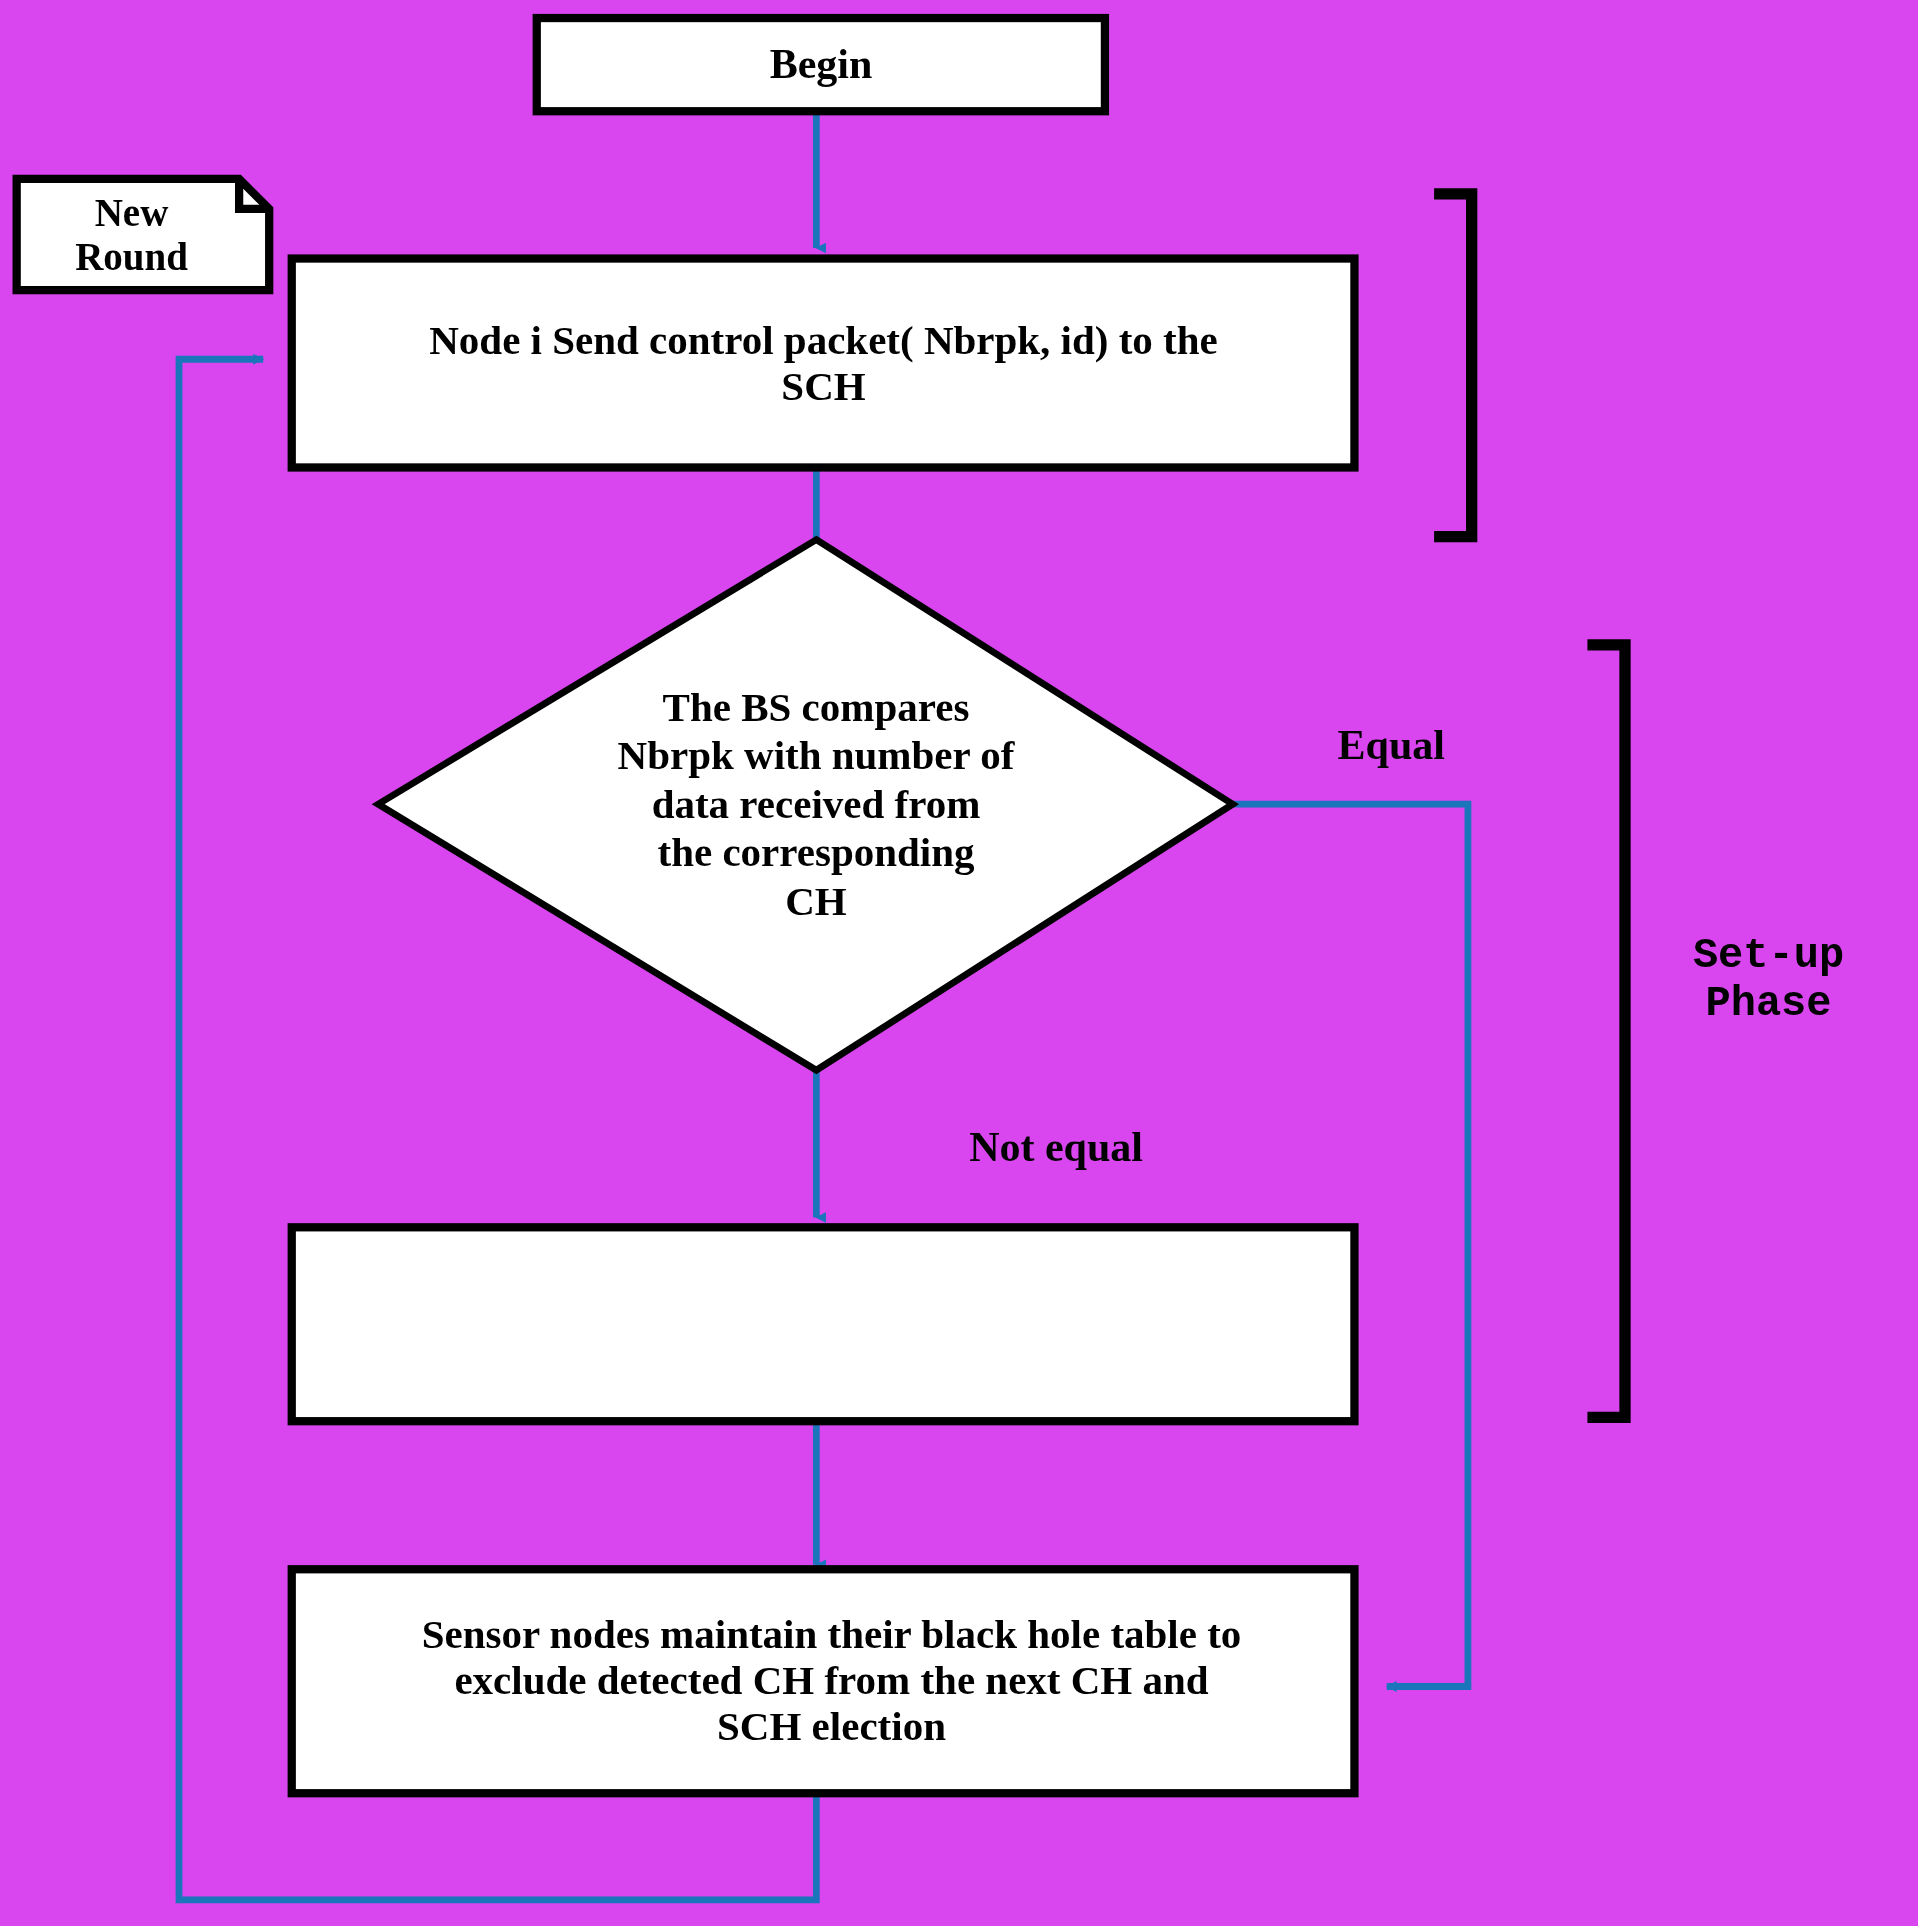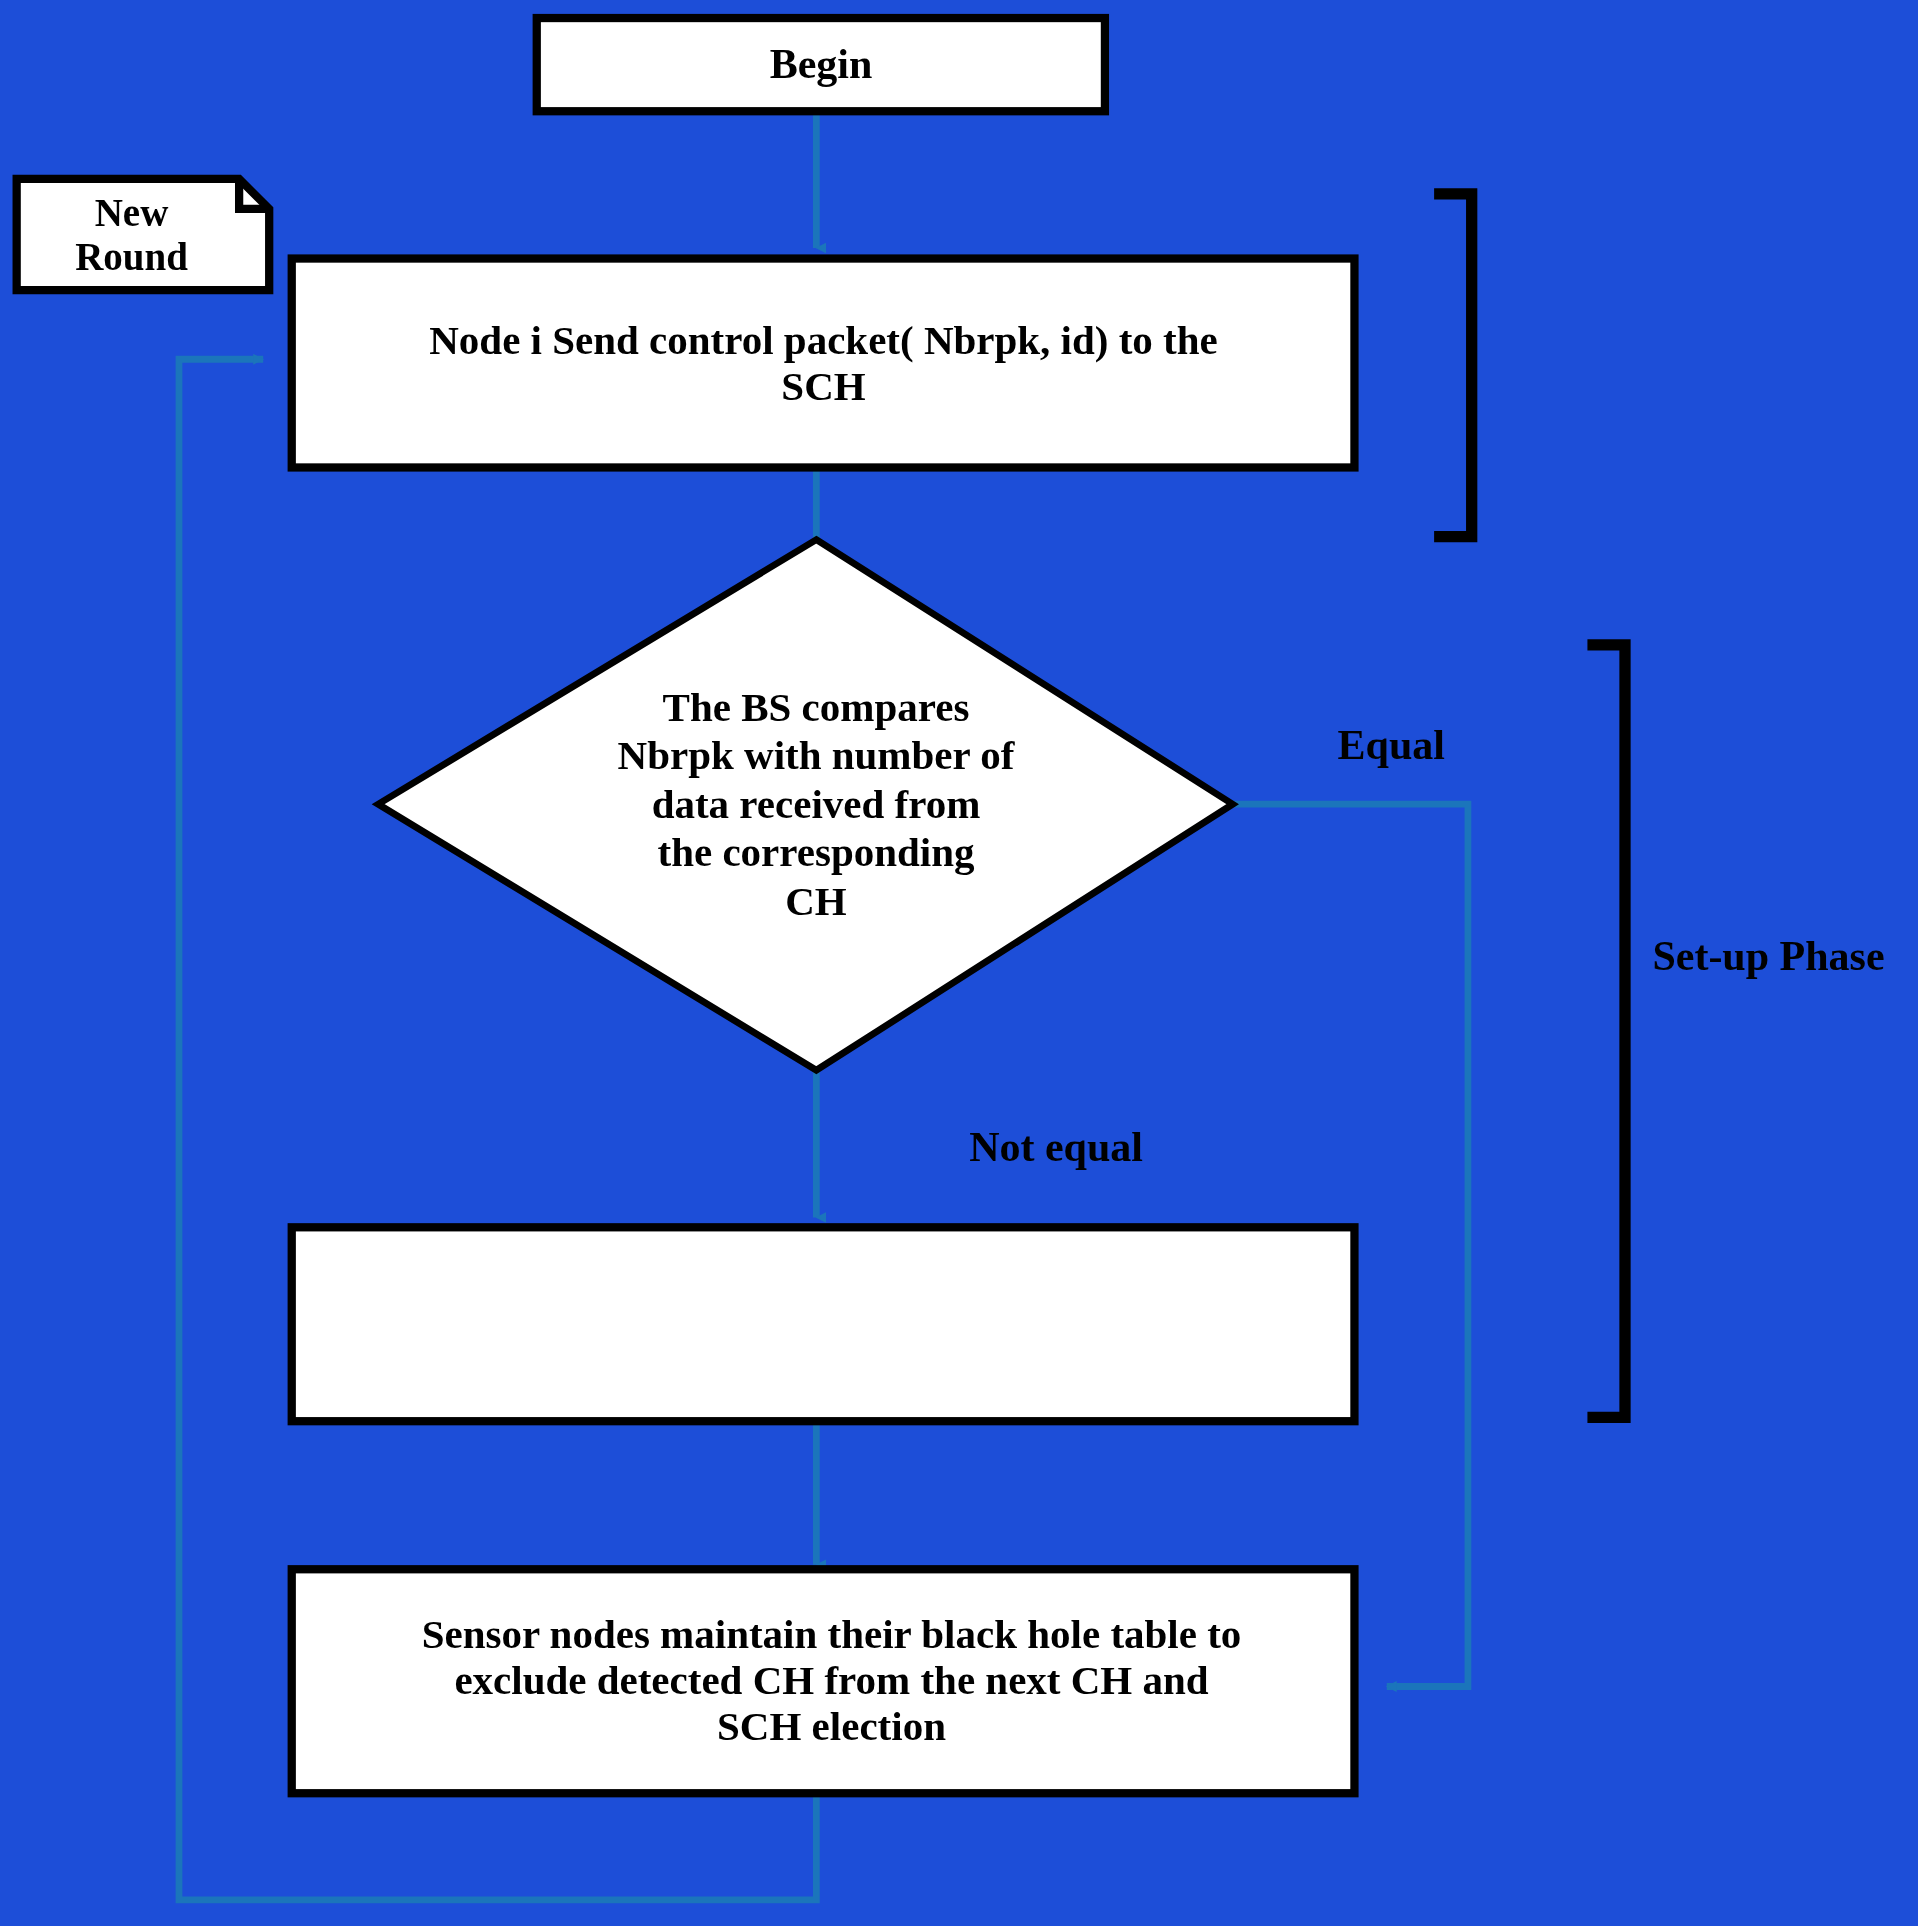--- a/index.html
+++ b/index.html
@@ -4,21 +4,21 @@
 <style>
   html, body {
     margin: 0;
     padding: 0;
     background: #ffffff;
   }
   #stage {
     position: relative;
     width: 1919px;
     height: 1927px;
-    background: #1d4ed8;
+    background: #d946ef;
     overflow: hidden;
     font-family: "Liberation Serif", "DejaVu Serif", serif;
   }
   #flow {
     position: absolute;
     inset: 0;
     width: 1919px;
     height: 1927px;
   }
   .node-label {
@@ -137,16 +137,16 @@
 
   <div class="node-label" style="left:303px; top:1569px; width:1057px; height:224px; font-size:41px;">Sensor nodes maintain their black hole table to
 exclude detected CH from the next CH and
 SCH election</div>
 
   <div class="edge-label" style="left:1265px; top:721px; width:180px; font-size:42px;text-align:right;">Equal</div>
 
   <div class="edge-label" style="left:872px; top:1123px; width:271px; font-size:42px; text-align:right;">Not equal</div>
 
 
-  <div class="edge-label" style="left:1632px; top:932px; width:273px; font-size:42px;">Set-up Phase</div>
+  <div class="edge-label" style="left:1632px; top:932px; width:273px; font-size:42px;font-family:Liberation Mono, monospace;">Set-up Phase</div>
 
 </div>
 
 
 </body></html>

